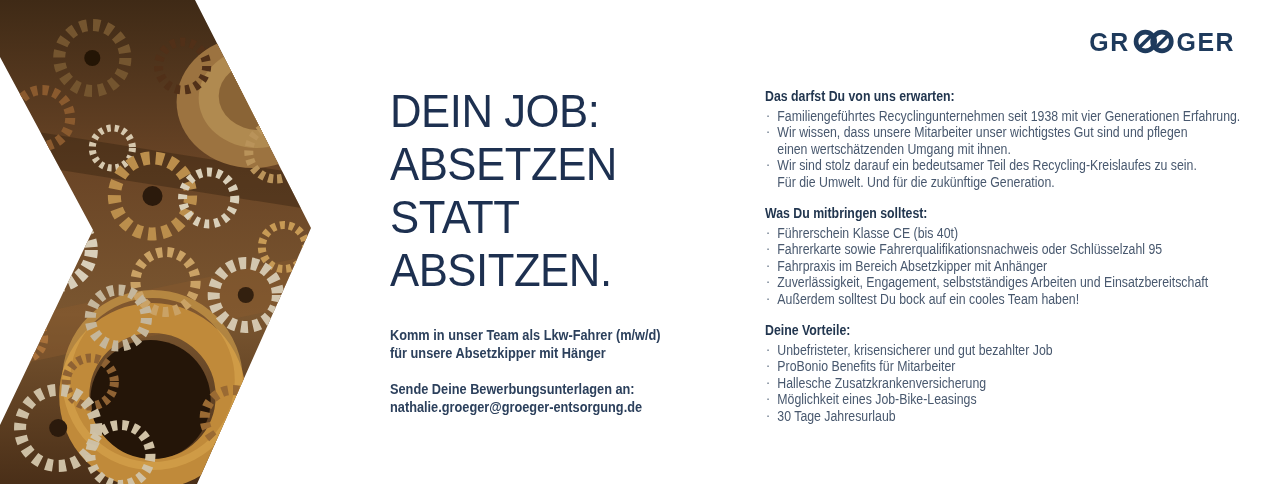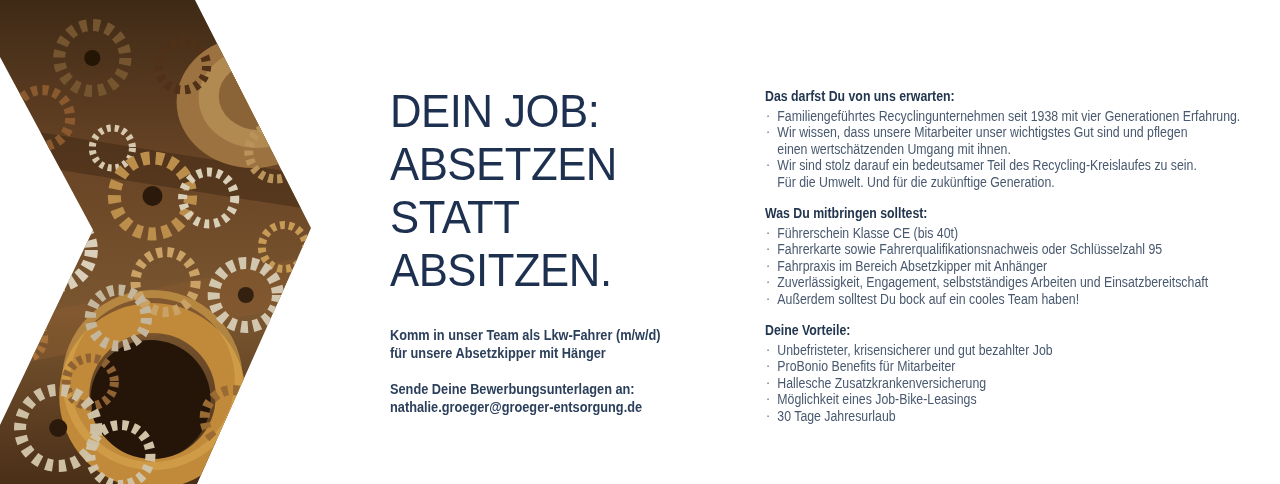--- a/index.html
+++ b/index.html
@@ -154,14 +154,28 @@
       <ul>
           <li><span class="bullet">·</span><span>Unbefristeter, krisensicherer und gut bezahlter Job</span></li>
           <li><span class="bullet">·</span><span>ProBonio Benefits für Mitarbeiter</span></li>
           <li><span class="bullet">·</span><span>Hallesche Zusatzkrankenversicherung</span></li>
           <li><span class="bullet">·</span><span>Möglichkeit eines Job-Bike-Leasings</span></li>
           <li><span class="bullet">·</span><span>30 Tage Jahresurlaub</span></li>
         </ul>
     </div>
   </div>
 
+  <div class="logo" aria-label="GRÖGER">
+    <svg viewBox="0 0 142 27">
+      <g fill="#1e3a5c" font-family="Liberation Sans, sans-serif" font-weight="bold" font-size="24" letter-spacing="1.5">
+        <text x="0" y="22">GR</text>
+        <text x="84" y="22">GER</text>
+      </g>
+      <g stroke="#1e3a5c" fill="none">
+        <circle cx="54" cy="13" r="9" stroke-width="4.5"></circle>
+        <circle cx="70" cy="13" r="9" stroke-width="4.5"></circle>
+        <line x1="47.5" y1="19.5" x2="60.5" y2="6.5" stroke-width="3.5"></line>
+        <line x1="63.5" y1="19.5" x2="76.5" y2="6.5" stroke-width="3.5"></line>
+      </g>
+    </svg>
+  </div>
 
 </div>
 
 </body></html>

